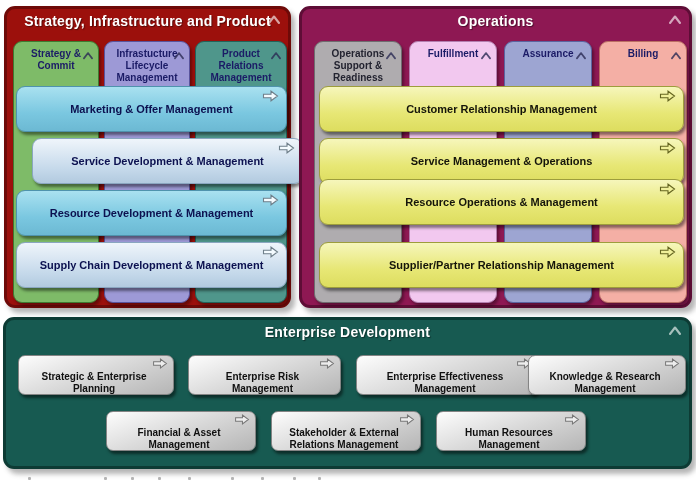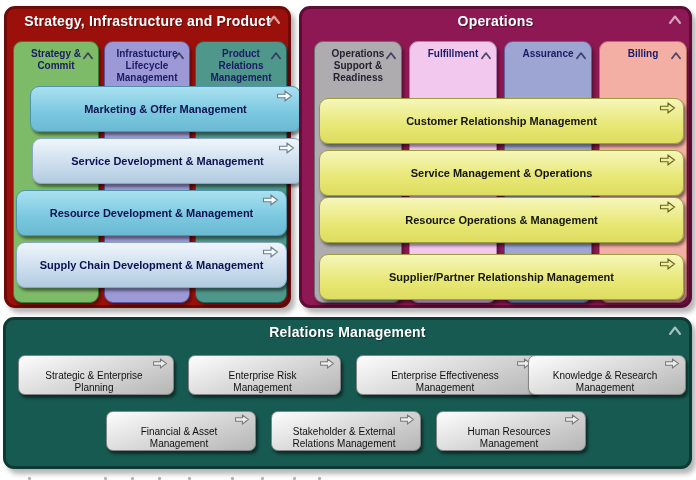--- a/index.html
+++ b/index.html
@@ -41,33 +41,33 @@
 
   
   .bar { position:absolute; height:46px; border-radius:9px; display:flex;
          align-items:center; justify-content:center; text-align:center;
          font-size:11px; font-weight:bold; box-shadow:2px 3px 3px rgba(0,0,0,0.45); }
   .bar-cyan  { background:linear-gradient(180deg,#a9e1f0 0%,#7ac7e0 60%,#6cb9d3 100%);
                border:1px solid #4f93ad; color:#0c1150; }
   .bar-light { background:linear-gradient(180deg,#eff5fb 0%,#c4d8ea 70%,#b2cadf 100%);
                border:1px solid #8aa6c0; color:#0c1150; }
   .bar-yellow{ background:linear-gradient(180deg,#f6f6bb 0%,#e7e775 60%,#dddd5f 100%);
-               border:1px solid #9d9d3c; color:#15150a;margin-top:12px; }
+               border:1px solid #9d9d3c; color:#15150a; }
 
   .bar-arrow { position:absolute; top:3px; right:7px; width:17px; height:12px; }
   .arrow-white  { color:#6f7f8a; }  .arrow-white  .fillp { fill:#f4fbff; }
   .arrow-olive  { color:#64641f; }  .arrow-olive  .fillp { fill:#f0f09a; }
   .arrow-gray   { color:#777777; }  .arrow-gray   .fillp { fill:#ededed; }
 
   
   .embox { position:absolute; height:40px; border-radius:7px;
            background:linear-gradient(160deg,#fdfdfd 0%,#dcdcdc 45%,#b5b5b5 100%);
            border:1px solid #848484; box-shadow:2px 3px 3px rgba(0,0,0,0.5);
-           display:flex; align-items:flex-end; justify-content:center; text-align:center;
-           font-size:10px; font-weight:normal; color:#101010; line-height:1.2; padding:15px 14px 0 10px; }
+           display:flex; align-items:center; justify-content:center; text-align:center;
+           font-size:10px; font-weight:bold; color:#101010; line-height:1.2; padding:15px 14px 0 10px; }
   .embox .bar-arrow { top:2px; right:5px; }
 
   .em-row1 { top:35px; } .em-row2 { top:91px; }
 
   
   .artifact { position:absolute; top:477px; height:3px; width:3px; background:#b5b5b5; border-radius:1px; }
 </style>
 </head>
 <body>
 
@@ -99,21 +99,21 @@
     </div>
     <div class="col c-teal" style="left:188px;width:92px;">
       <span class="col-label">Product Relations Management</span>
       <span class="col-chev">
         <svg viewBox="0 0 14 11" width="12" height="9">
             <path d="M2 9 L7 2.5 L12 9" fill="none" stroke="currentColor" stroke-width="2.1" stroke-linecap="round" stroke-linejoin="round"></path>
           </svg>
       </span>
     </div>
 
-    <div class="bar bar-cyan" style="left:23px;top:77px;width:271px;">
+    <div class="bar bar-cyan" style="left:9px;top:77px;width:271px;">
       <span>Marketing &amp; Offer Management</span>
       <span class="bar-arrow arrow-white">
         <svg viewBox="0 0 17 12" width="17" height="12">
             <path class="fillp" d="M1.5 4.2 H9 V1.2 L15.5 6 L9 10.8 V7.8 H1.5 Z" stroke="currentColor" stroke-width="1.1"></path>
           </svg>
       </span>
     </div>
     <div class="bar bar-light" style="left:9px;top:129px;width:271px;margin-left:16px;">
       <span>Service Development &amp; Management</span>
       <span class="bar-arrow arrow-white">
@@ -190,40 +190,40 @@
       </span>
     </div>
     <div class="bar bar-yellow" style="left:17px;top:129px;width:365px;">
       <span>Service Management &amp; Operations</span>
       <span class="bar-arrow arrow-olive">
         <svg viewBox="0 0 17 12" width="17" height="12">
             <path class="fillp" d="M1.5 4.2 H9 V1.2 L15.5 6 L9 10.8 V7.8 H1.5 Z" stroke="currentColor" stroke-width="1.1"></path>
           </svg>
       </span>
     </div>
-    <div class="bar bar-yellow" style="left:17px;top:176px;width:365px;">
+    <div class="bar bar-yellow" style="left:17px;top:170px;width:365px;">
       <span>Resource Operations &amp; Management</span>
       <span class="bar-arrow arrow-olive">
         <svg viewBox="0 0 17 12" width="17" height="12">
             <path class="fillp" d="M1.5 4.2 H9 V1.2 L15.5 6 L9 10.8 V7.8 H1.5 Z" stroke="currentColor" stroke-width="1.1"></path>
           </svg>
       </span>
     </div>
     <div class="bar bar-yellow" style="left:17px;top:233px;width:365px;">
       <span>Supplier/Partner Relationship Management</span>
       <span class="bar-arrow arrow-olive">
         <svg viewBox="0 0 17 12" width="17" height="12">
             <path class="fillp" d="M1.5 4.2 H9 V1.2 L15.5 6 L9 10.8 V7.8 H1.5 Z" stroke="currentColor" stroke-width="1.1"></path>
           </svg>
       </span>
     </div>
   </section>
 
   <section class="panel panel-em">
-    <div class="panel-title">Relations Management</div>
+    <div class="panel-title">Enterprise Development</div>
     <span class="hdr-chev">
       <svg viewBox="0 0 14 11" width="14" height="11">
           <path d="M2 9 L7 2.5 L12 9" fill="none" stroke="currentColor" stroke-width="2.1" stroke-linecap="round" stroke-linejoin="round"></path>
         </svg>
     </span>
 
     <div class="embox em-row1" style="left:12px;width:156px;">
       <span>Strategic &amp; Enterprise Planning</span>
       <span class="bar-arrow arrow-gray">
         <svg viewBox="0 0 17 12" width="16" height="11">

